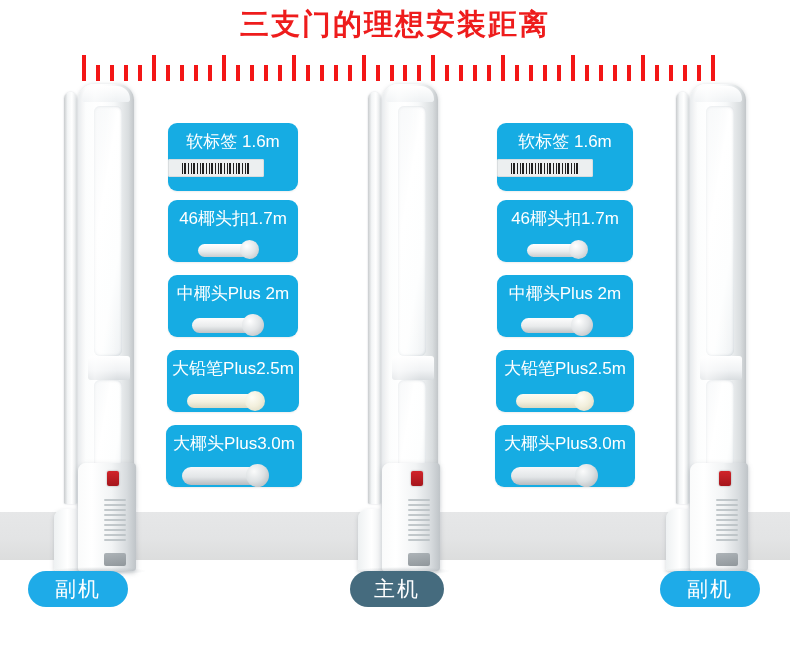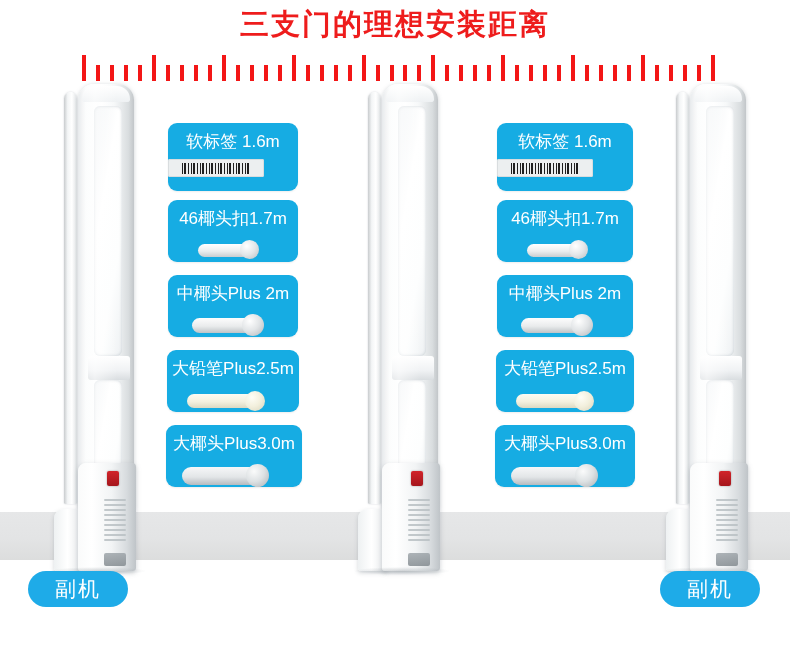--- a/index.html
+++ b/index.html
@@ -412,15 +412,16 @@
         <div class="art">
           <div class="art-tag">
             <div class="body" style="left: 16px; top: 6px; width: 74px; height: 18px; background: linear-gradient(rgb(246, 247, 248) 0%, rgb(227, 230, 232) 55%, rgb(182, 187, 191) 100%); border-radius: 11px 6px 6px 11px;"></div>
             <div class="knob" style="left: 80px; top: 3px; width: 23px; height: 23px; background: radial-gradient(circle at 35% 32%, rgb(250, 251, 251) 0%, rgb(221, 225, 227) 48%, rgb(170, 176, 180) 100%);"></div>
           </div>
         </div>
       </div>
     </div>
 
   <div class="pill sub" style="left:28px;top:571px;width:100px;">副机</div>
+  <div class="pill main" style="left:350px;top:571px;width:94px;">主机</div>
   <div class="pill sub" style="left:660px;top:571px;width:100px;">副机</div>
 
 </div>
 
 </body></html>

